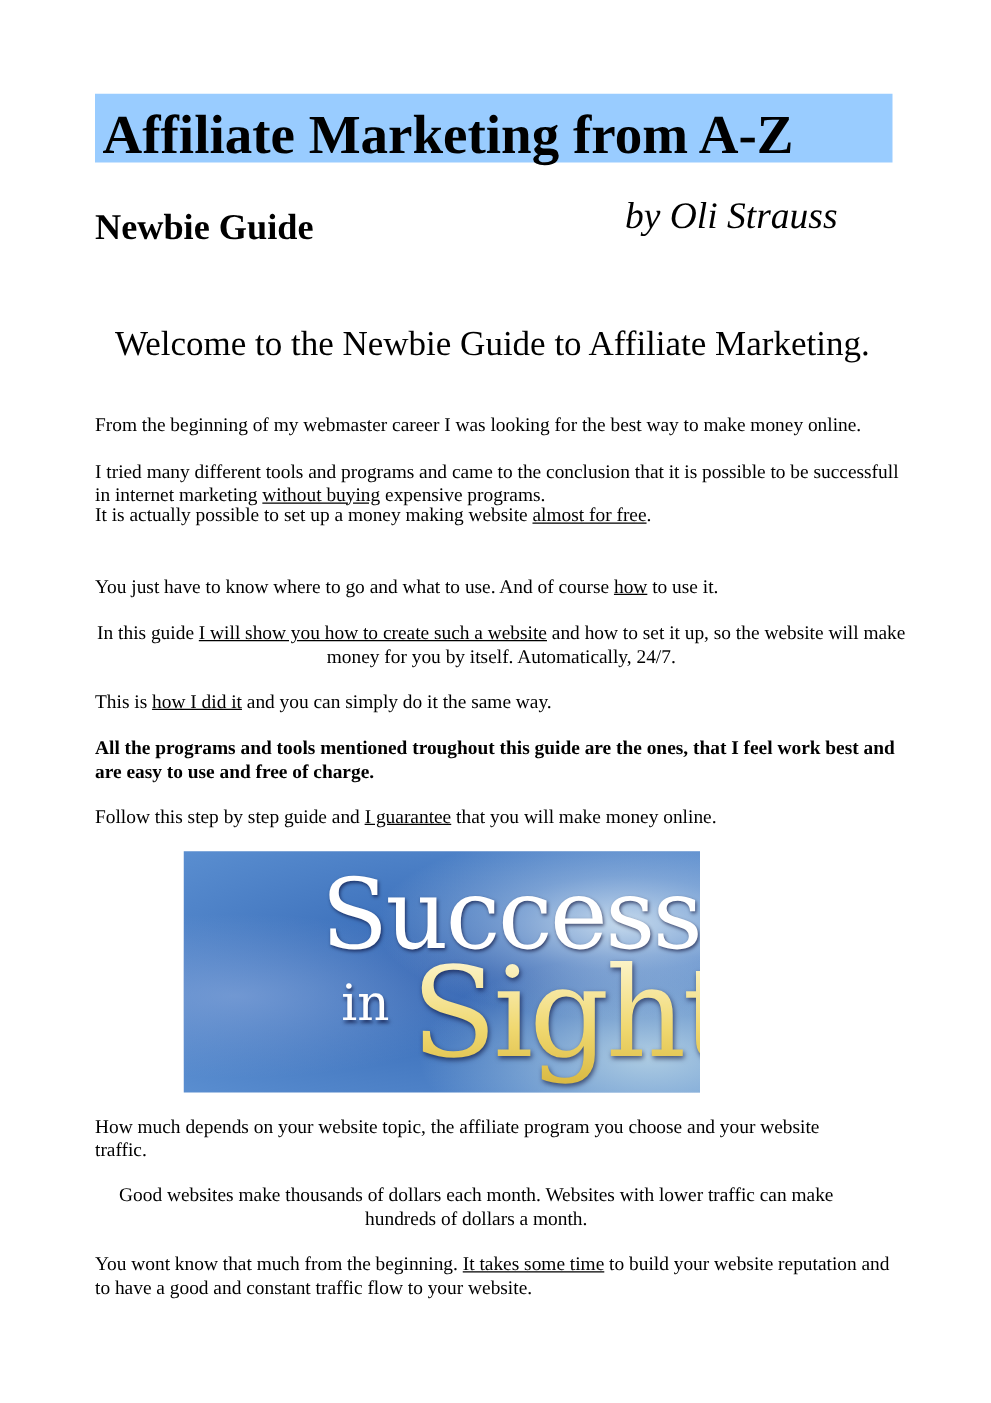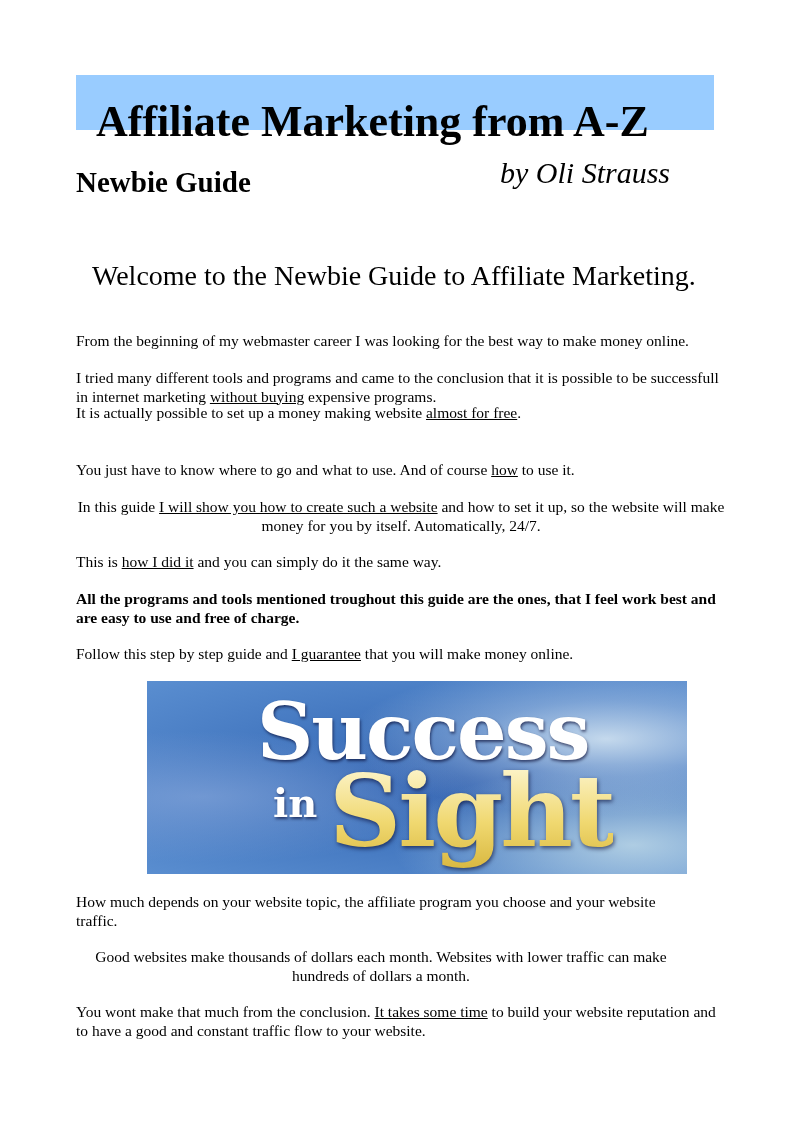--- a/index.html
+++ b/index.html
@@ -1,38 +1,37 @@
 <!DOCTYPE html>
 <html><head>
   <meta charset="utf-8">
   <style>
     html, body { margin: 0; padding: 0; background: #ffffff; }
     body { width: 793px; height: 1122px; position: relative; overflow: hidden;
            font-family: "Liberation Serif", "DejaVu Serif", serif; color: #000; }
     .title-box { position: absolute; left: 76px; top: 75px; width: 638px; height: 55px;
                  background: #99ccff; }
-    .title { position: absolute; left: 78px; top: 78px; margin: 18px;
+    .title { position: absolute; left: 78px; top: 78px; margin: 4px;
              font-size: 44px; font-weight: bold; line-height: 52px; white-space: nowrap; }
     .subtitle { position: absolute; left: 76px; top: 162px; margin: 0;
                 font-size: 29px; font-weight: bold; line-height: 40px; }
     .author { position: absolute; left: 500px; top: 153px; margin: 0;
               font-size: 30px; font-style: italic; line-height: 40px; }
     .welcome { position: absolute; left: 92px; top: 258px; margin: 0;
                font-size: 28px; font-weight: normal; line-height: 36px; white-space: nowrap; }
     .body-text { position: absolute; left: 76px; width: 650px;
                  font-size: 15.5px; line-height: 18.5px; margin: 0; }
     .u { text-decoration: underline; }
-    .banner { position: absolute; left: 147px; top: 681px; width: 540px; height: 193px;
+    .banner { position: absolute; left: 147px; top: 681px; width: 413px; height: 193px;
               overflow: hidden;
               background:
                 radial-gradient(ellipse at 85% 30%, rgba(220,235,245,0.85) 0%, rgba(200,220,240,0.4) 20%, rgba(0,0,0,0) 40%),
                 radial-gradient(ellipse at 90% 85%, rgba(200,225,235,0.8) 0%, rgba(0,0,0,0) 35%),
                 radial-gradient(ellipse at 10% 60%, rgba(140,170,220,0.6) 0%, rgba(0,0,0,0) 40%),
                 radial-gradient(ellipse at 60% 50%, #2f5fae 0%, #3f73bd 40%, #5a8ed0 100%);
-              font-weight: bold;
             }
     .banner-success { position: absolute; left: 110px; top: 6px; margin: 0;
                       font-family: "DejaVu Serif", "Liberation Serif", serif;
                       font-size: 78px; line-height: 90px; color: #ffffff;
                       letter-spacing: -2px;
                       text-shadow: 1px 2px 3px rgba(0,0,40,0.6); }
     .banner-in { position: absolute; left: 126px; top: 100px; margin: 0;
                  font-family: "DejaVu Serif", "Liberation Serif", serif;
                  font-size: 40px; line-height: 44px; color: #ffffff;
                  text-shadow: 1px 2px 3px rgba(0,0,40,0.6); }
@@ -74,13 +73,13 @@
 <div class="banner">
   <span class="banner-success">Success</span>
   <span class="banner-in">in</span>
   <span class="banner-sight">Sight</span>
 </div>
 
 <p class="body-text" style="top:893px; width:620px;">How much depends on your website topic, the affiliate program you choose and your website traffic.</p>
 
 <p class="body-text" style="top:948px; width:610px;text-align:center;">Good websites make thousands of dollars each month. Websites with lower traffic can make hundreds of dollars a month.</p>
 
-<p class="body-text" style="top:1003px; width:640px;"><span>You wont make that much from the conclusion. </span><span class="u">It takes some time</span><span> to build your website reputation and to have a good and constant traffic flow to your website.</span></p>
+<p class="body-text" style="top:1003px; width:640px;"><span>You wont know that much from the beginning. </span><span class="u">It takes some time</span><span> to build your website reputation and to have a good and constant traffic flow to your website.</span></p>
 
 </body></html>

